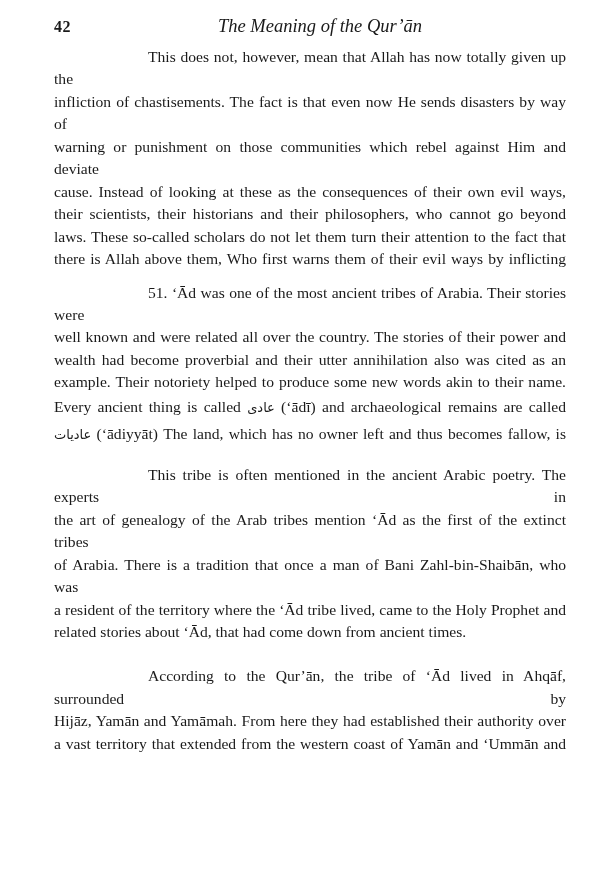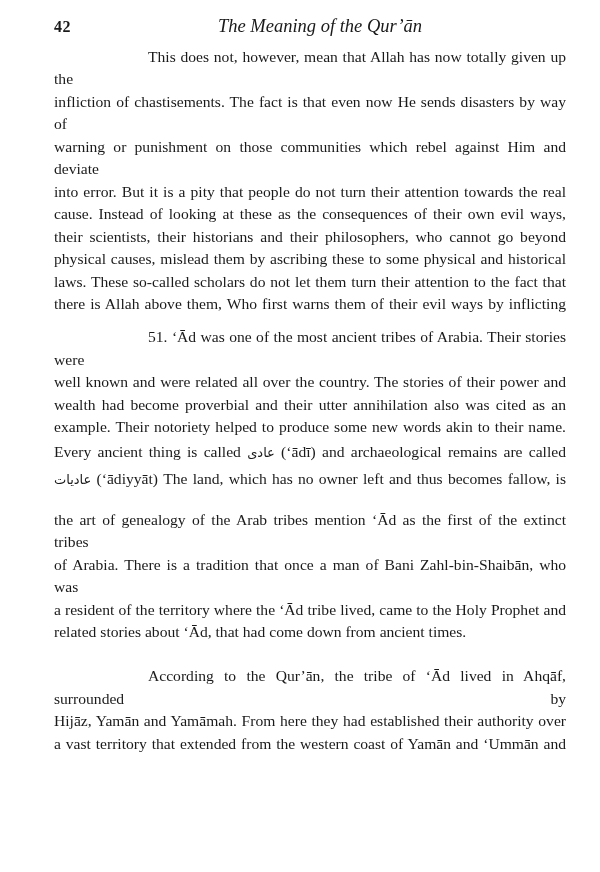--- a/index.html
+++ b/index.html
@@ -76,24 +76,22 @@
   <span class="page-number">42</span>
   <span class="running-title">The Meaning of the Qur’ān</span>
 </div>
 
 <div class="body-text">
 
   <div class="para gap-after">
     <span class="line"><span class="indent"></span><span>This does not, however, mean that Allah has now totally given up the</span></span>
     <span class="line">infliction of chastisements. The fact is that even now He sends disasters by way of</span>
     <span class="line">warning or punishment on those communities which rebel against Him and deviate</span>
-    <span class="line">into error. But it is a pity that people do not turn their attention towards the real</span>
     <span class="line">cause. Instead of looking at these as the consequences of their own evil ways,</span>
     <span class="line">their scientists, their historians and their philosophers, who cannot go beyond</span>
-    <span class="line">physical causes, mislead them by ascribing these to some physical and historical</span>
     <span class="line">laws. These so-called scholars do not let them turn their attention to the fact that</span>
     <span class="line">there is Allah above them, Who first warns them of their evil ways by inflicting</span>
   </div>
 
   <div class="para gap-after">
     <span class="line"><span class="indent"></span><span>51. ‘Ād was one of the most ancient tribes of Arabia. Their stories were</span></span>
     <span class="line">well known and were related all over the country. The stories of their power and</span>
     <span class="line">wealth had become proverbial and their utter annihilation also was cited as an</span>
     <span class="line">example. Their notoriety helped to produce some new words akin to their name.</span>
     <span class="line arabic-line">
@@ -101,20 +99,21 @@
       <span class="arabic">عادى</span>
       <span>(‘ādī) and archaeological remains are called</span>
     </span>
     <span class="line arabic-line">
       <span class="arabic">عاديات</span>
       <span>(‘ādiyyāt) The land, which has no owner left and thus becomes fallow, is</span>
     </span>
   </div>
 
   <div class="para gap-after" style="margin-top:16px;">
+    <span class="line"><span class="indent"></span><span>This tribe is often mentioned in the ancient Arabic poetry. The experts in</span></span>
     <span class="line">the art of genealogy of the Arab tribes mention ‘Ād as the first of the extinct tribes</span>
     <span class="line">of Arabia. There is a tradition that once a man of Bani Zahl-bin-Shaibān, who was</span>
     <span class="line">a resident of the territory where the ‘Ād tribe lived, came to the Holy Prophet and</span>
     <span class="line last">related stories about ‘Ād, that had come down from ancient times.</span>
   </div>
 
   <div class="para gap-after-lg" style="margin-top:22px;">
     <span class="line"><span class="indent"></span><span>According to the Qur’ān, the tribe of ‘Ād lived in Ahqāf, surrounded by</span></span>
     <span class="line">Hijāz, Yamān and Yamāmah. From here they had established their authority over</span>
     <span class="line">a vast territory that extended from the western coast of Yamān and ‘Ummān and</span>

